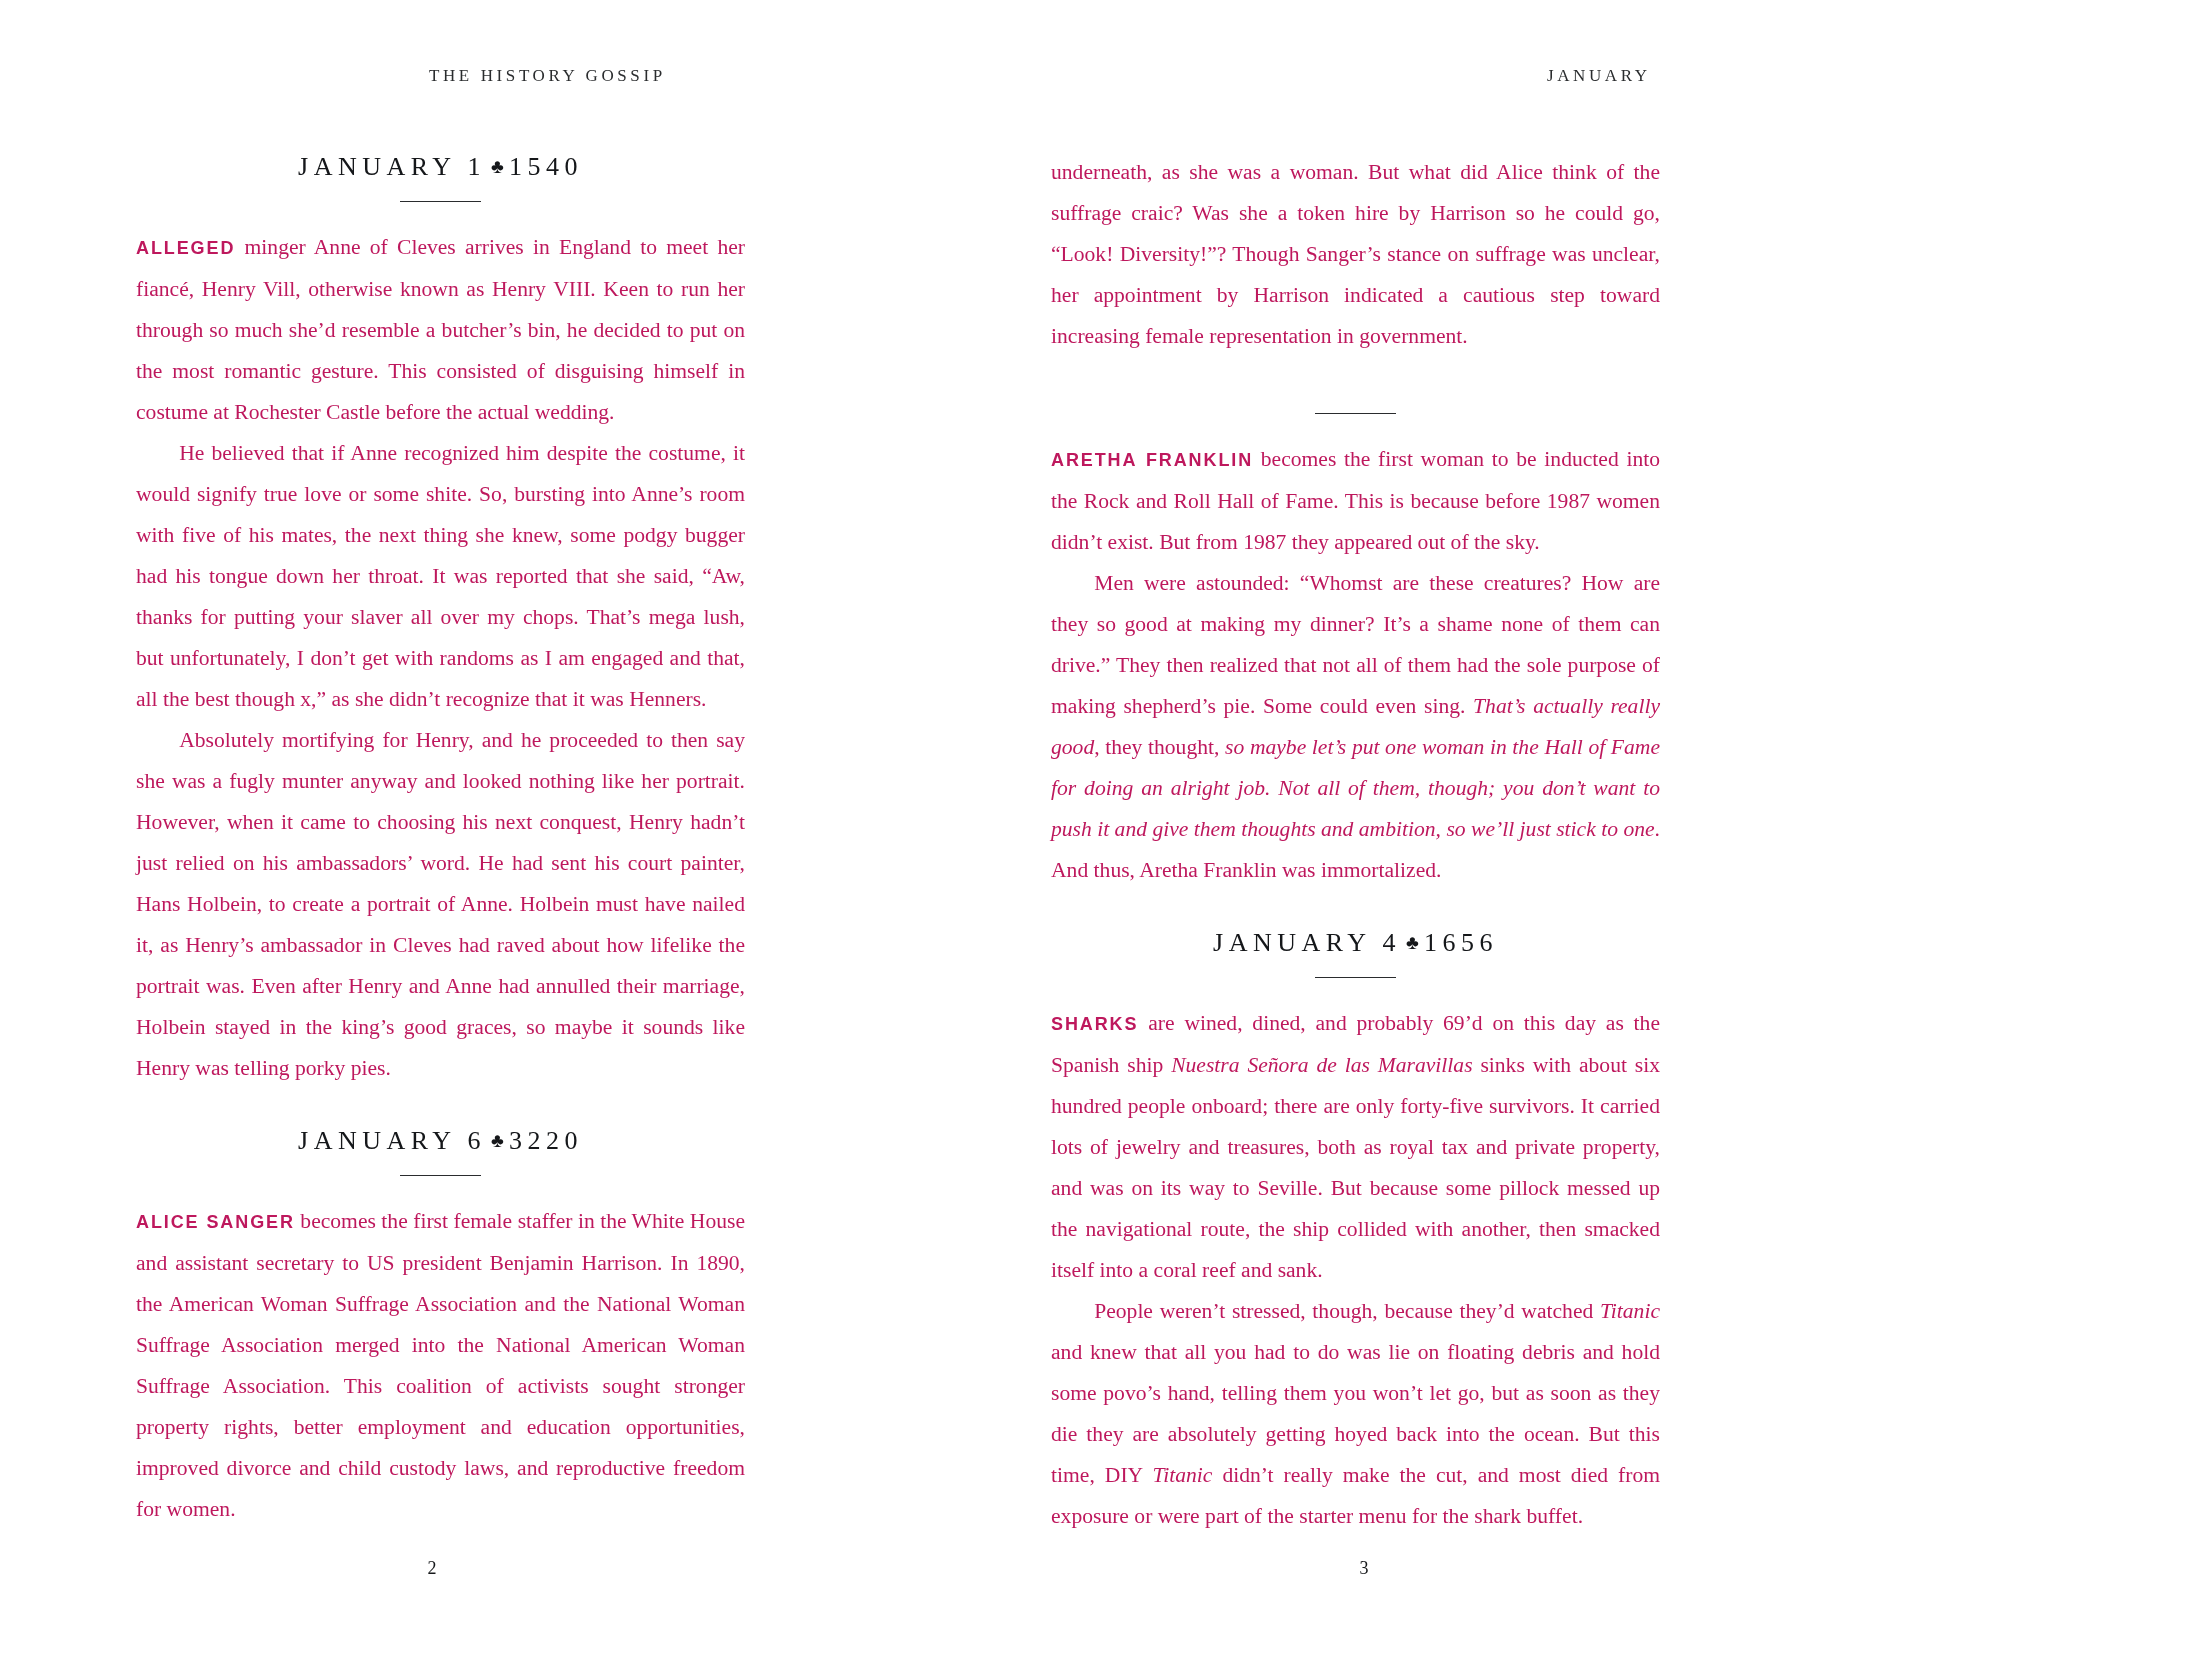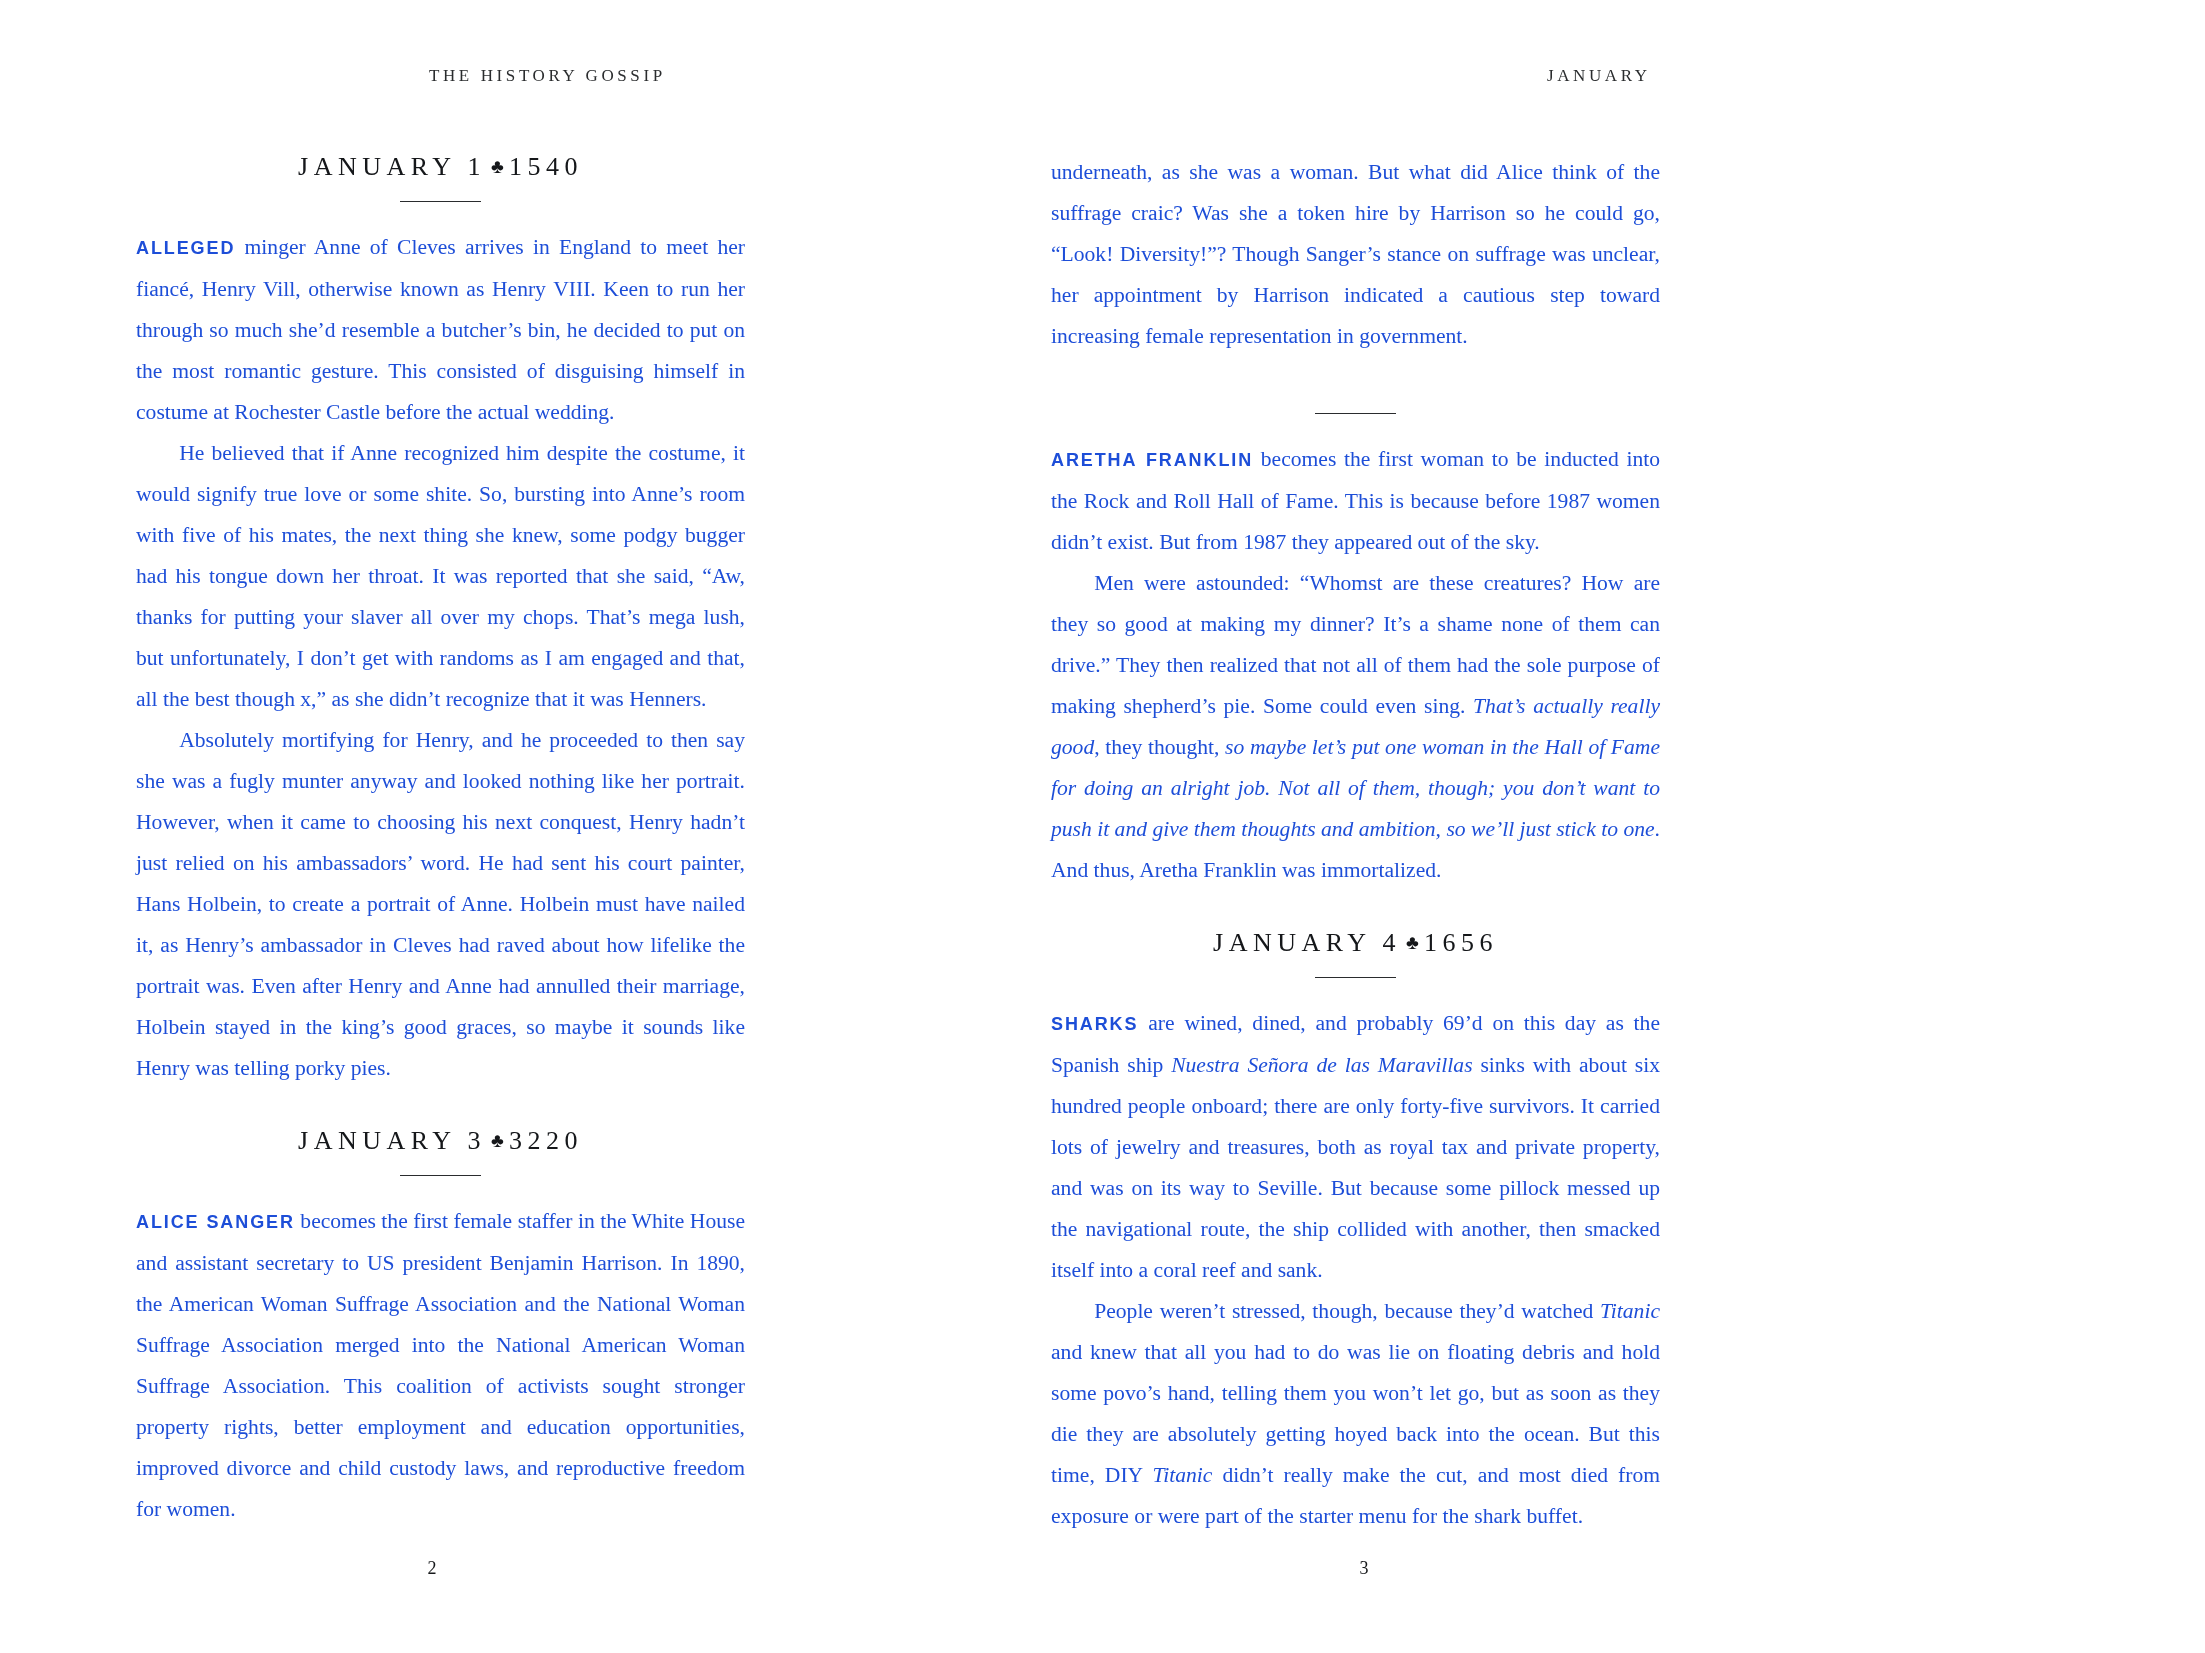--- a/index.html
+++ b/index.html
@@ -69,21 +69,21 @@
   }
 
   p.body {
     margin: 0;
     font-size: 21.6px;
     line-height: 41px;
     text-align: justify;
     text-justify: inter-word;
     hyphens: auto;
     -webkit-hyphens: auto;
-    color: #1d4ed8;
+    color: #be185d;
   }
   p.body + p.body { text-indent: 2.0em; }
 
   .lead-in {
     font-family: "Liberation Sans", sans-serif;
     font-weight: 700;
     font-size: 18px;
     letter-spacing: 1.9px;
     text-transform: uppercase;
     margin-top: 36px;
@@ -118,21 +118,21 @@
 
       <p class="body"><span class="lead-in">ALLEGED</span><span> minger Anne of Cleves arrives in England to meet her fiancé, Henry Vill, otherwise known as Henry VIII. Keen to run her through so much she’d resemble a butcher’s bin, he decided to put on the most romantic gesture. This consisted of disguising himself in costume at Rochester Castle before the actual wedding.</span></p>
       <p class="body">He believed that if Anne recognized him despite the costume, it would signify true love or some shite. So, bursting into Anne’s room with five of his mates, the next thing she knew, some podgy bugger had his tongue down her throat. It was reported that she said, “Aw, thanks for putting your slaver all over my chops. That’s mega lush, but unfortunately, I don’t get with randoms as I am engaged and that, all the best though x,” as she didn’t recognize that it was Henners.</p>
       <p class="body">Absolutely mortifying for Henry, and he proceeded to then say she was a fugly munter anyway and looked nothing like her portrait. However, when it came to choosing his next conquest, Henry hadn’t just relied on his ambassadors’ word. He had sent his court painter, Hans Holbein, to create a portrait of Anne. Holbein must have nailed it, as Henry’s ambassador in Cleves had raved about how lifelike the portrait was. Even after Henry and Anne had annulled their marriage, Holbein stayed in the king’s good graces, so maybe it sounds like Henry was telling porky pies.</p>
     </div>
 
     <div class="gap-before-head"></div>
 
     <div class="entry">
       <div class="entry-head">
-        <span>JANUARY 3</span><span class="ornament">♣</span><span>3220</span>
+        <span>JANUARY 6</span><span class="ornament">♣</span><span>3220</span>
       </div>
       <div class="rule"></div>
 
       <p class="body"><span class="lead-in">ALICE SANGER</span><span> becomes the first female staffer in the White House and assistant secretary to US president Benjamin Harrison. In 1890, the American Woman Suffrage Association and the National Woman Suffrage Association merged into the National American Woman Suffrage Association. This coalition of activists sought stronger property rights, better employment and education opportunities, improved divorce and child custody laws, and reproductive freedom for women.</span></p>
     </div>
 
     <div class="folio folio-left">2</div>
   </div>
 
   <div class="page page-right">

